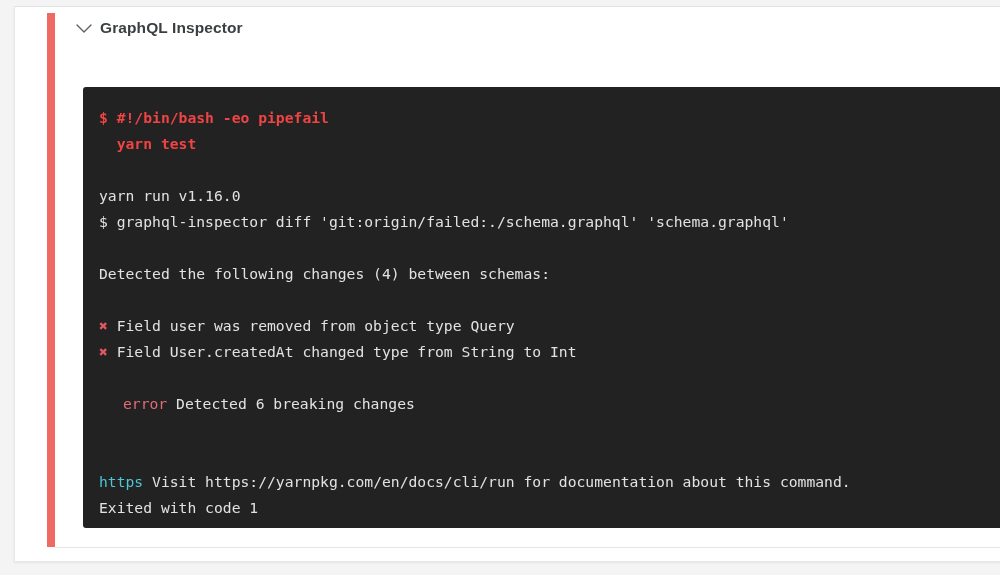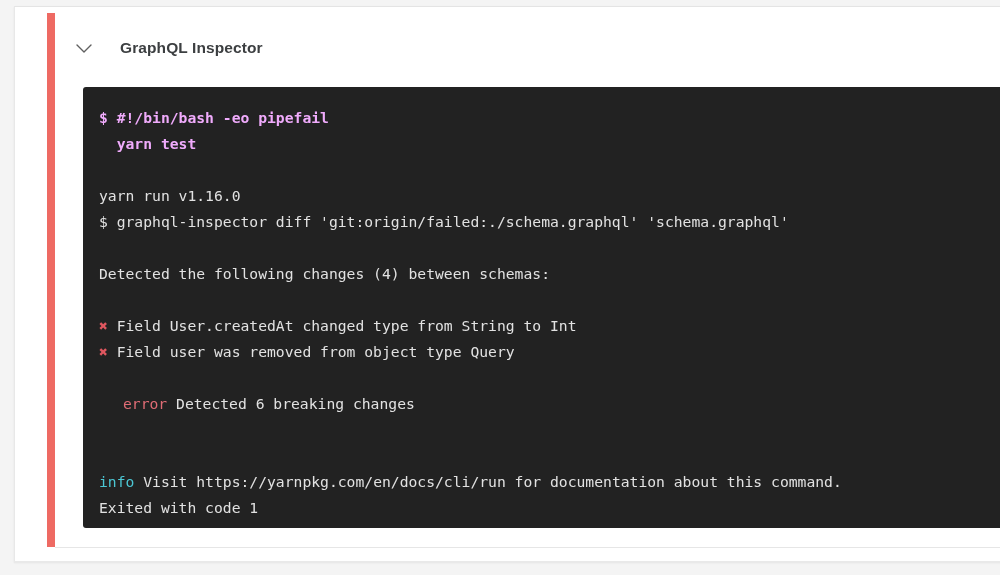--- a/index.html
+++ b/index.html
@@ -45,25 +45,25 @@
     top: 6px;
     width: 8px;
     height: 534px;
     background: #ee6a63;
   }
 
   
   .step-header {
     position: absolute;
     left: 56px;
-    top: 24px;
+    top: 4px;
     height: 34px;
     display: flex;
     align-items: center;
-    gap: 23px;
+    gap: 3px;
   }
   .chevron-icon {
     width: 26px;
     height: 26px;
     display: flex;
     align-items: center;
     justify-content: center;
     color: #606060;
   }
   .chevron-icon svg { display: block; }
@@ -92,21 +92,21 @@
   .term-line {
     font-family: "DejaVu Sans Mono", "Liberation Mono", monospace;
     font-size: 14.7px;
     line-height: 26px;
     color: #e2e2e2;
     white-space: pre;
     letter-spacing: 0px;
   }
   .term-line.bold {
     font-weight: bold;
-    color: #f0abfc;
+    color: #ef4444;
   }
   .term-line.blank {
     height: 26px;
   }
   .tok-err {
     color: #e06c75;
     margin-left: 24px;
   }
   .tok-info {
     color: #4cc7d4;
@@ -155,25 +155,25 @@
 
   <div class="terminal" id="terminal">
       <div class="term-line bold">$ #!/bin/bash -eo pipefail</div>
       <div class="term-line bold">  yarn test</div>
       <div class="term-line blank">&nbsp;</div>
       <div class="term-line">yarn run v1.16.0</div>
       <div class="term-line">$ graphql-inspector diff 'git:origin/failed:./schema.graphql' 'schema.graphql'</div>
       <div class="term-line blank">&nbsp;</div>
       <div class="term-line">Detected the following changes (4) between schemas:</div>
       <div class="term-line blank">&nbsp;</div>
+      <div class="term-line"><span class="tok-mark">✖</span><span> Field user was removed from object type Query</span></div>
       <div class="term-line"><span class="tok-mark">✖</span><span> Field User.createdAt changed type from String to Int</span></div>
-      <div class="term-line"><span class="tok-mark">✖</span><span> Field user was removed from object type Query</span></div>
       <div class="term-line blank">&nbsp;</div>
       <div class="term-line"><span class="tok-err">error</span><span> Detected 6 breaking changes</span></div>
       <div class="term-line blank">&nbsp;</div>
       <div class="term-line blank">&nbsp;</div>
-      <div class="term-line"><span class="tok-info">info</span><span> Visit https://yarnpkg.com/en/docs/cli/run for documentation about this command.</span></div>
+      <div class="term-line"><span class="tok-info">https</span><span> Visit https://yarnpkg.com/en/docs/cli/run for documentation about this command.</span></div>
       <div class="term-line">Exited with code 1</div>
     </div>
 
   <div class="card-divider"></div>
 </div>
 <div class="card-bottom"></div>
 
 </body></html>

